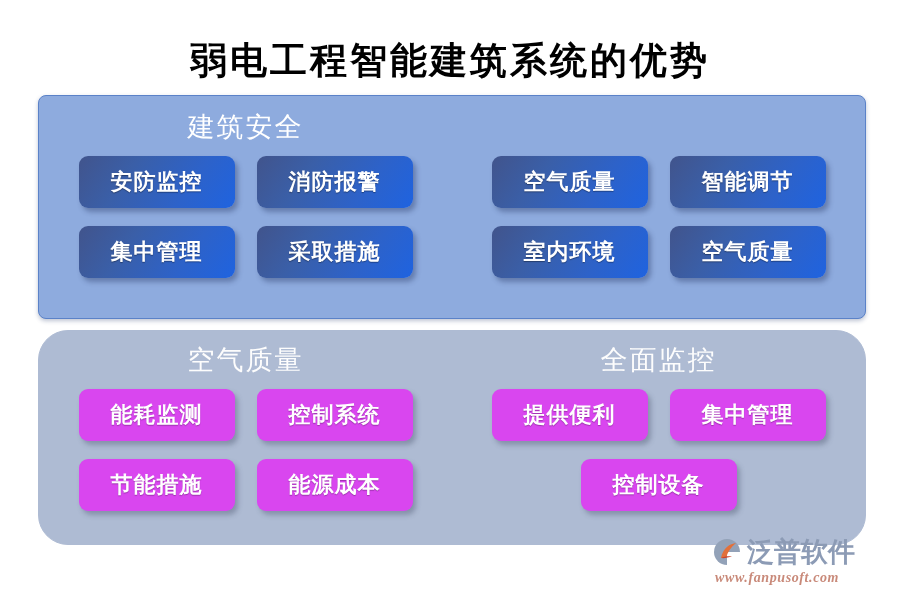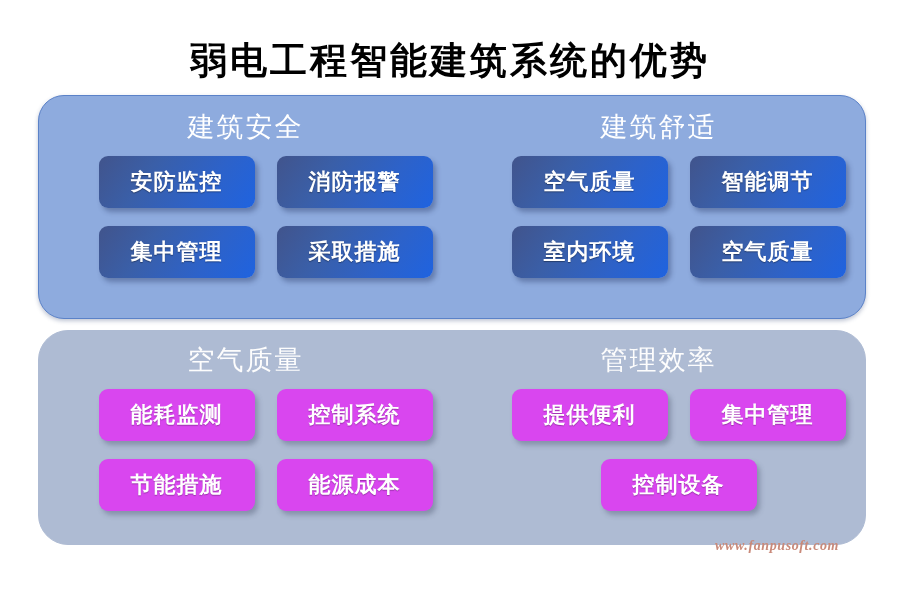--- a/index.html
+++ b/index.html
@@ -45,21 +45,21 @@
     box-sizing: border-box;
   }
 
   .panel-top {
     left: 38px;
     top: 95px;
     width: 828px;
     height: 224px;
     background: #8EABDE;
     border: 1px solid #5B82C8;
-    border-radius: 26px;
+    border-radius: 8px;
     box-shadow: 0 2px 4px rgba(40, 60, 110, 0.30);
   }
 
   .panel-bottom {
     left: 38px;
     top: 330px;
     width: 828px;
     height: 215px;
     background: #AEBBD3;
     border: 1px solid #AEBBD3;
@@ -101,21 +101,20 @@
     left: 0;
     top: 60px;
     width: 100%;
     display: flex;
     flex-wrap: wrap;
     justify-content: center;
     align-content: flex-start;
     gap: 18px 22px;
     padding: 0 16px;
     box-sizing: border-box;
-    margin-left: 20px;
   }
   .panel-bottom .item-grid {
     top: 58px;
     gap: 18px 22px;
   }
 
   .item-chip {
     width: 156px;
     height: 52px;
     display: flex;
@@ -199,21 +198,20 @@
       <div class="group-title">建筑安全</div>
       <div class="item-grid">
         <div class="item-chip blue">安防监控</div>
         <div class="item-chip blue">消防报警</div>
         <div class="item-chip blue">集中管理</div>
         <div class="item-chip blue">采取措施</div>
       </div>
     </div>
 
     <div class="column right">
-      <div class="group-title">建筑舒适</div>
       <div class="item-grid">
         <div class="item-chip blue">空气质量</div>
         <div class="item-chip blue">智能调节</div>
         <div class="item-chip blue">室内环境</div>
         <div class="item-chip blue">空气质量</div>
       </div>
     </div>
 
   </section>
 
@@ -223,27 +221,38 @@
       <div class="group-title">空气质量</div>
       <div class="item-grid">
         <div class="item-chip green">能耗监测</div>
         <div class="item-chip green">控制系统</div>
         <div class="item-chip green">节能措施</div>
         <div class="item-chip green">能源成本</div>
       </div>
     </div>
 
     <div class="column right">
-      <div class="group-title">管理效率</div>
+      <div class="group-title">全面监控</div>
       <div class="item-grid">
         <div class="item-chip green">提供便利</div>
         <div class="item-chip green">集中管理</div>
         <div class="item-chip green">控制设备</div>
       </div>
     </div>
 
   </section>
 
   <div class="brand-logo">
+    <div class="brand-row">
+      <span class="brand-mark">
+        <svg viewBox="0 0 30 30" width="30" height="30" aria-hidden="true">
+          <path d="M2 15 A13 13 0 0 1 15 2 L15 28 A13 13 0 0 1 2 15 Z" fill="#93A2B8"></path>
+          <path d="M15 2 A13 13 0 0 1 28 15 L15 15 Z" fill="#93A2B8"></path>
+          <path d="M9 21 C11 11 18 6.5 24 6 C19 10 15.5 15 14 21 Z" fill="#E2703A"></path>
+          <path d="M9 21 C12 19.5 16 19 20 19.5 C16.5 20.5 12.5 21.5 9 21 Z" fill="#C9452C"></path>
+        </svg>
+      </span>
+      <span class="brand-name">泛普软件</span>
+    </div>
     <div class="brand-url">www.fanpusoft.com</div>
   </div>
 
 </div>
 
 </body></html>

